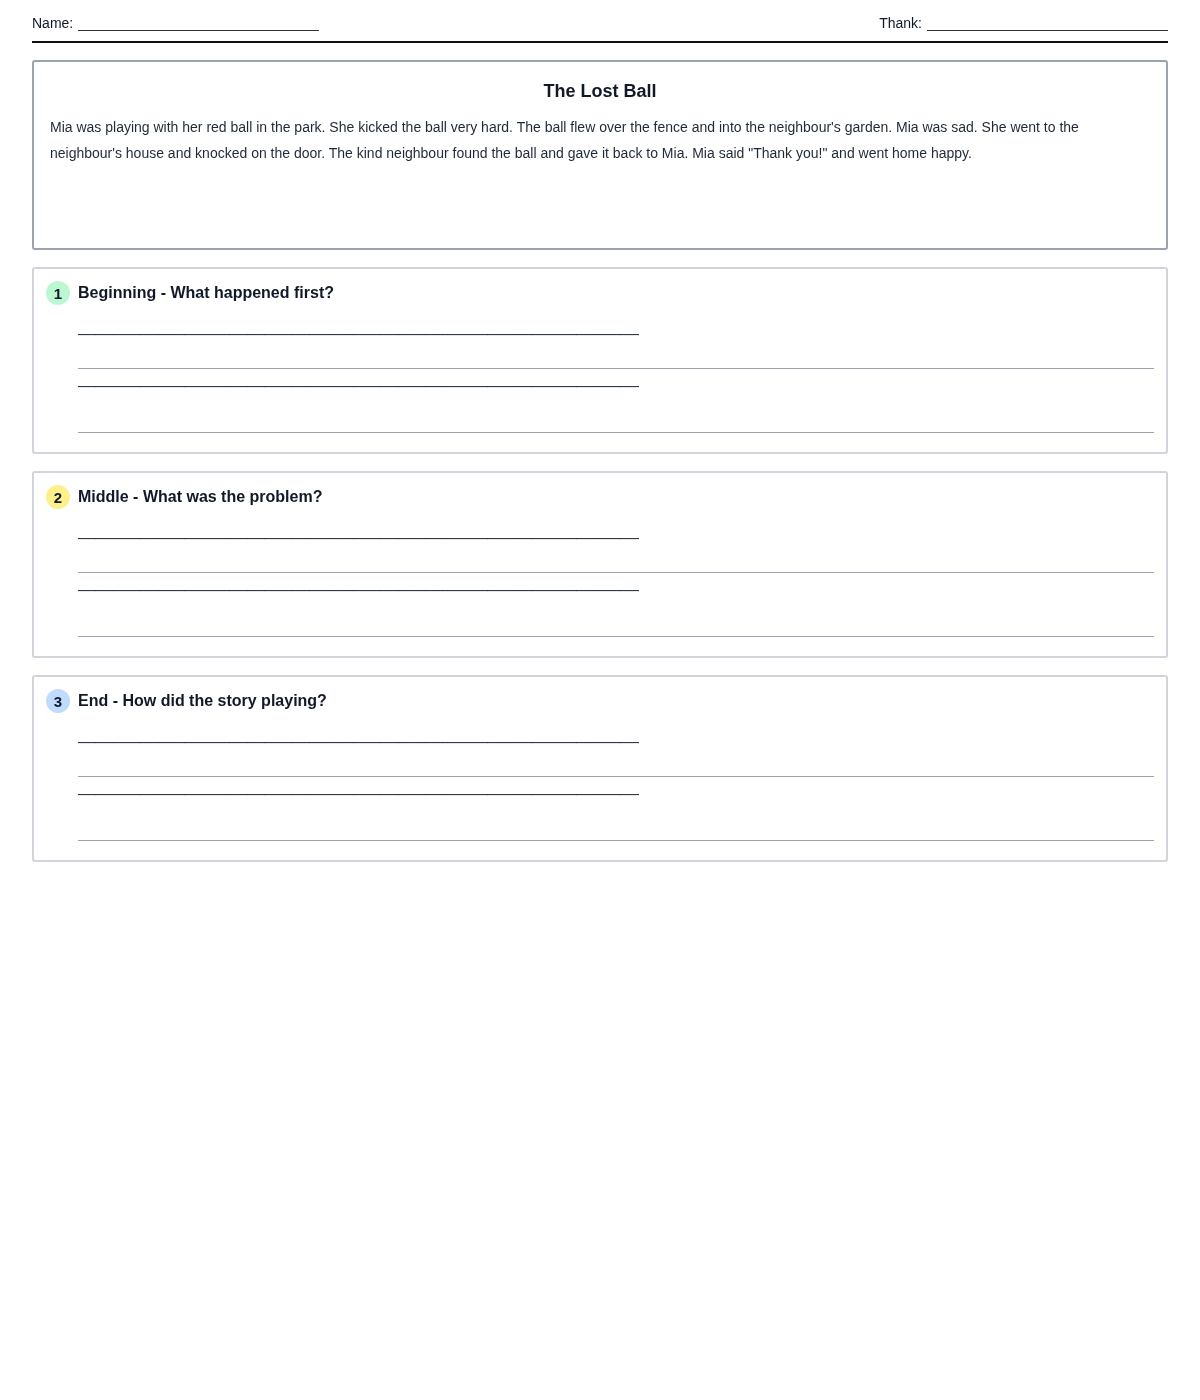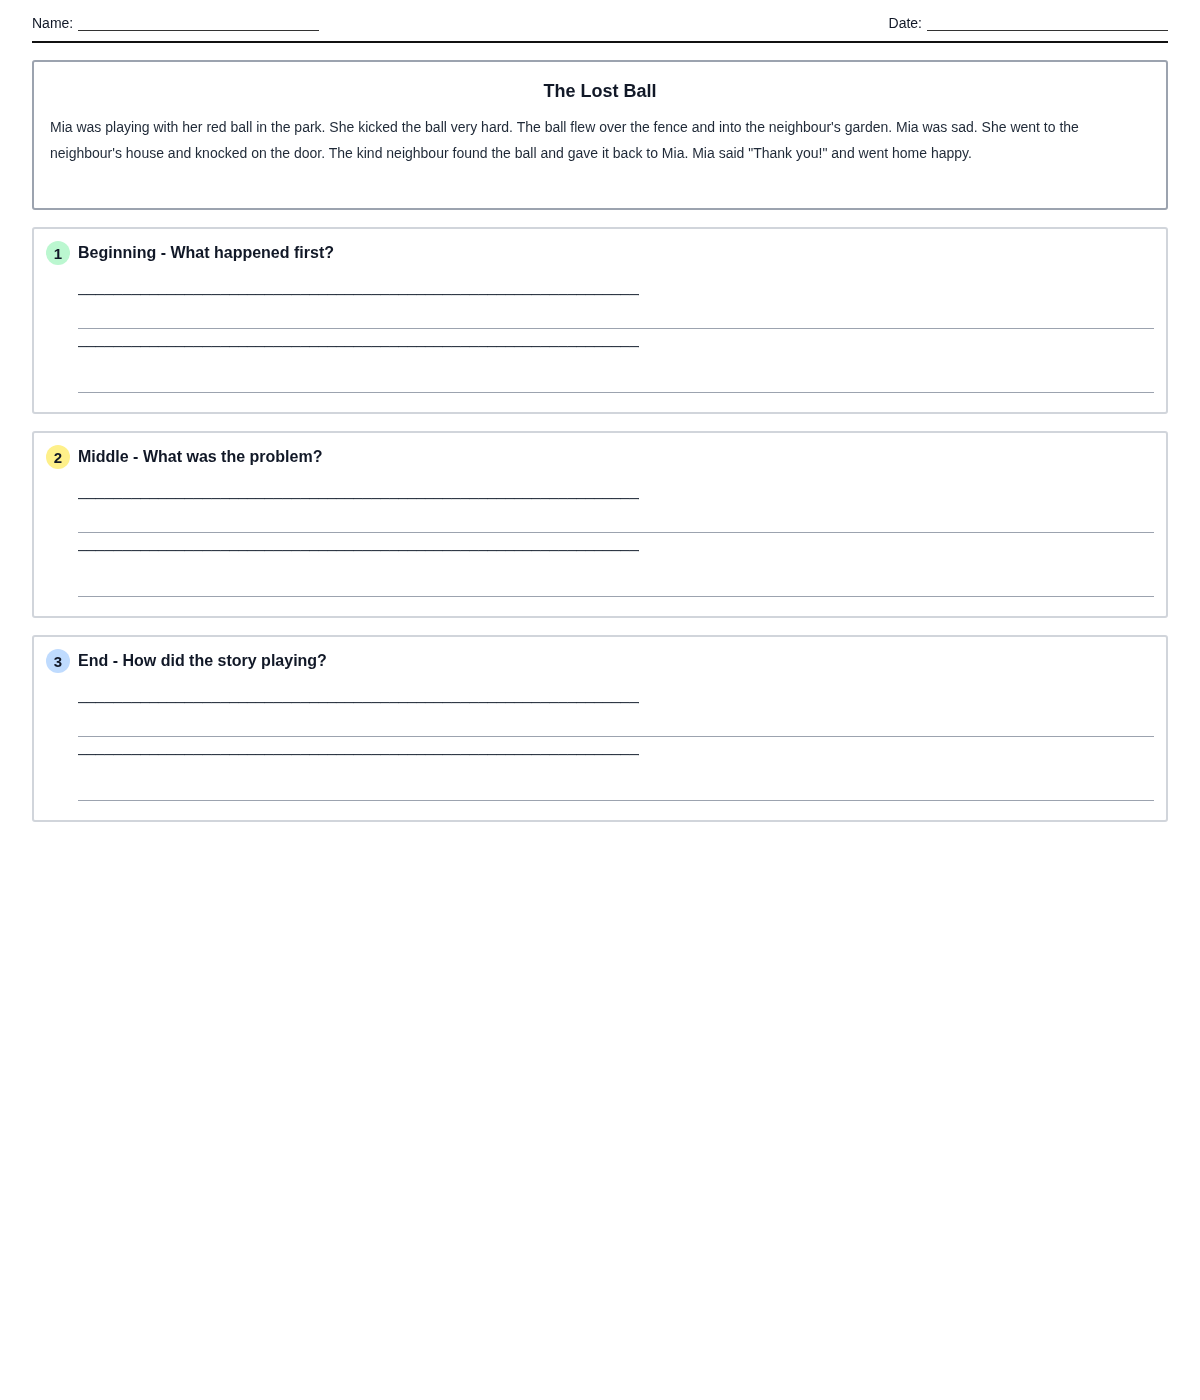--- a/index.html
+++ b/index.html
@@ -6,21 +6,21 @@
   html, body { width: 1200px; height: 1400px; background: #ffffff; }
   body { font-family: "Liberation Sans", sans-serif; color: #111827; position: relative; }
   .page { position: absolute; left: 32px; top: 0; width: 1136px; }
   .title { text-align: center; font-size: 24px; font-weight: bold; color: #1a2232; padding-top: 33px; height: 62px; line-height: 30px; }
   .title .emoji { font-size: 22px; }
   .meta { display: flex; justify-content: space-between; align-items: flex-end; height: 43px; border-bottom: 2px solid #111111; font-size: 14px; color: #111827; padding-bottom: 10px; }
   .meta .field { display: flex; align-items: flex-end; }
   .meta .blank { display: inline-block; border-bottom: 1px solid #333; margin-left: 5px; height: 14px; }
   .meta .name-blank { width: 241px; }
   .meta .date-blank { width: 241px; }
-  .story { margin-top: 17px; border: 2px solid #9ca3af; border-radius: 3px; padding: 18px 16px 18px 16px; height: 150px; }
+  .story { margin-top: 17px; border: 2px solid #9ca3af; border-radius: 3px; padding: 18px 16px 18px 16px; height: 190px; }
   .story h2 { text-align: center; font-size: 18px; font-weight: bold; color: #111827; line-height: 22px; margin-bottom: 12px; }
   .story p { font-size: 14px; line-height: 26px; color: #1f2937; }
   .section { margin-top: 17px; border: 2px solid #d1d5db; border-radius: 3px; padding: 12px 12px 12px 12px; height: 187px; position: relative; }
   .section .head { display: flex; align-items: center; height: 24px; }
   .badge { width: 24px; height: 24px; border-radius: 50%; display: inline-flex; align-items: center; justify-content: center; font-size: 15px; font-weight: bold; color: #111827; margin-right: 8px; }
   .q { font-size: 16px; font-weight: bold; color: #111827; }
   .lines { margin-left: 32px; }
   .line { height: 64px; border-bottom: 1px solid #9ca3af; position: relative; }
   .line .us { position: absolute; left: 0; top: 0; font-family: "Liberation Sans", sans-serif; font-size: 16px; color: #1f2937; white-space: nowrap; overflow: hidden; width: 561px; line-height: 20px; }
   .line.first .us { top: 12px; }
@@ -29,21 +29,21 @@
 <body>
 
 <div class="page">
 
   <div class="meta">
     <div class="field">
       <span>Name:</span>
       <span class="blank name-blank"></span>
     </div>
     <div class="field">
-      <span>Date:</span>
+      <span>Thank:</span>
       <span class="blank date-blank"></span>
     </div>
   </div>
 
   <div class="story">
     <h2>The Lost Ball</h2>
     <p>Mia was playing with her red ball in the park. She kicked the ball very hard. The ball flew over the fence and into the neighbour's garden. Mia was sad. She went to the neighbour's house and knocked on the door. The kind neighbour found the ball and gave it back to Mia. Mia said "Thank you!" and went home happy.</p>
   </div>
 
   <div class="section">

